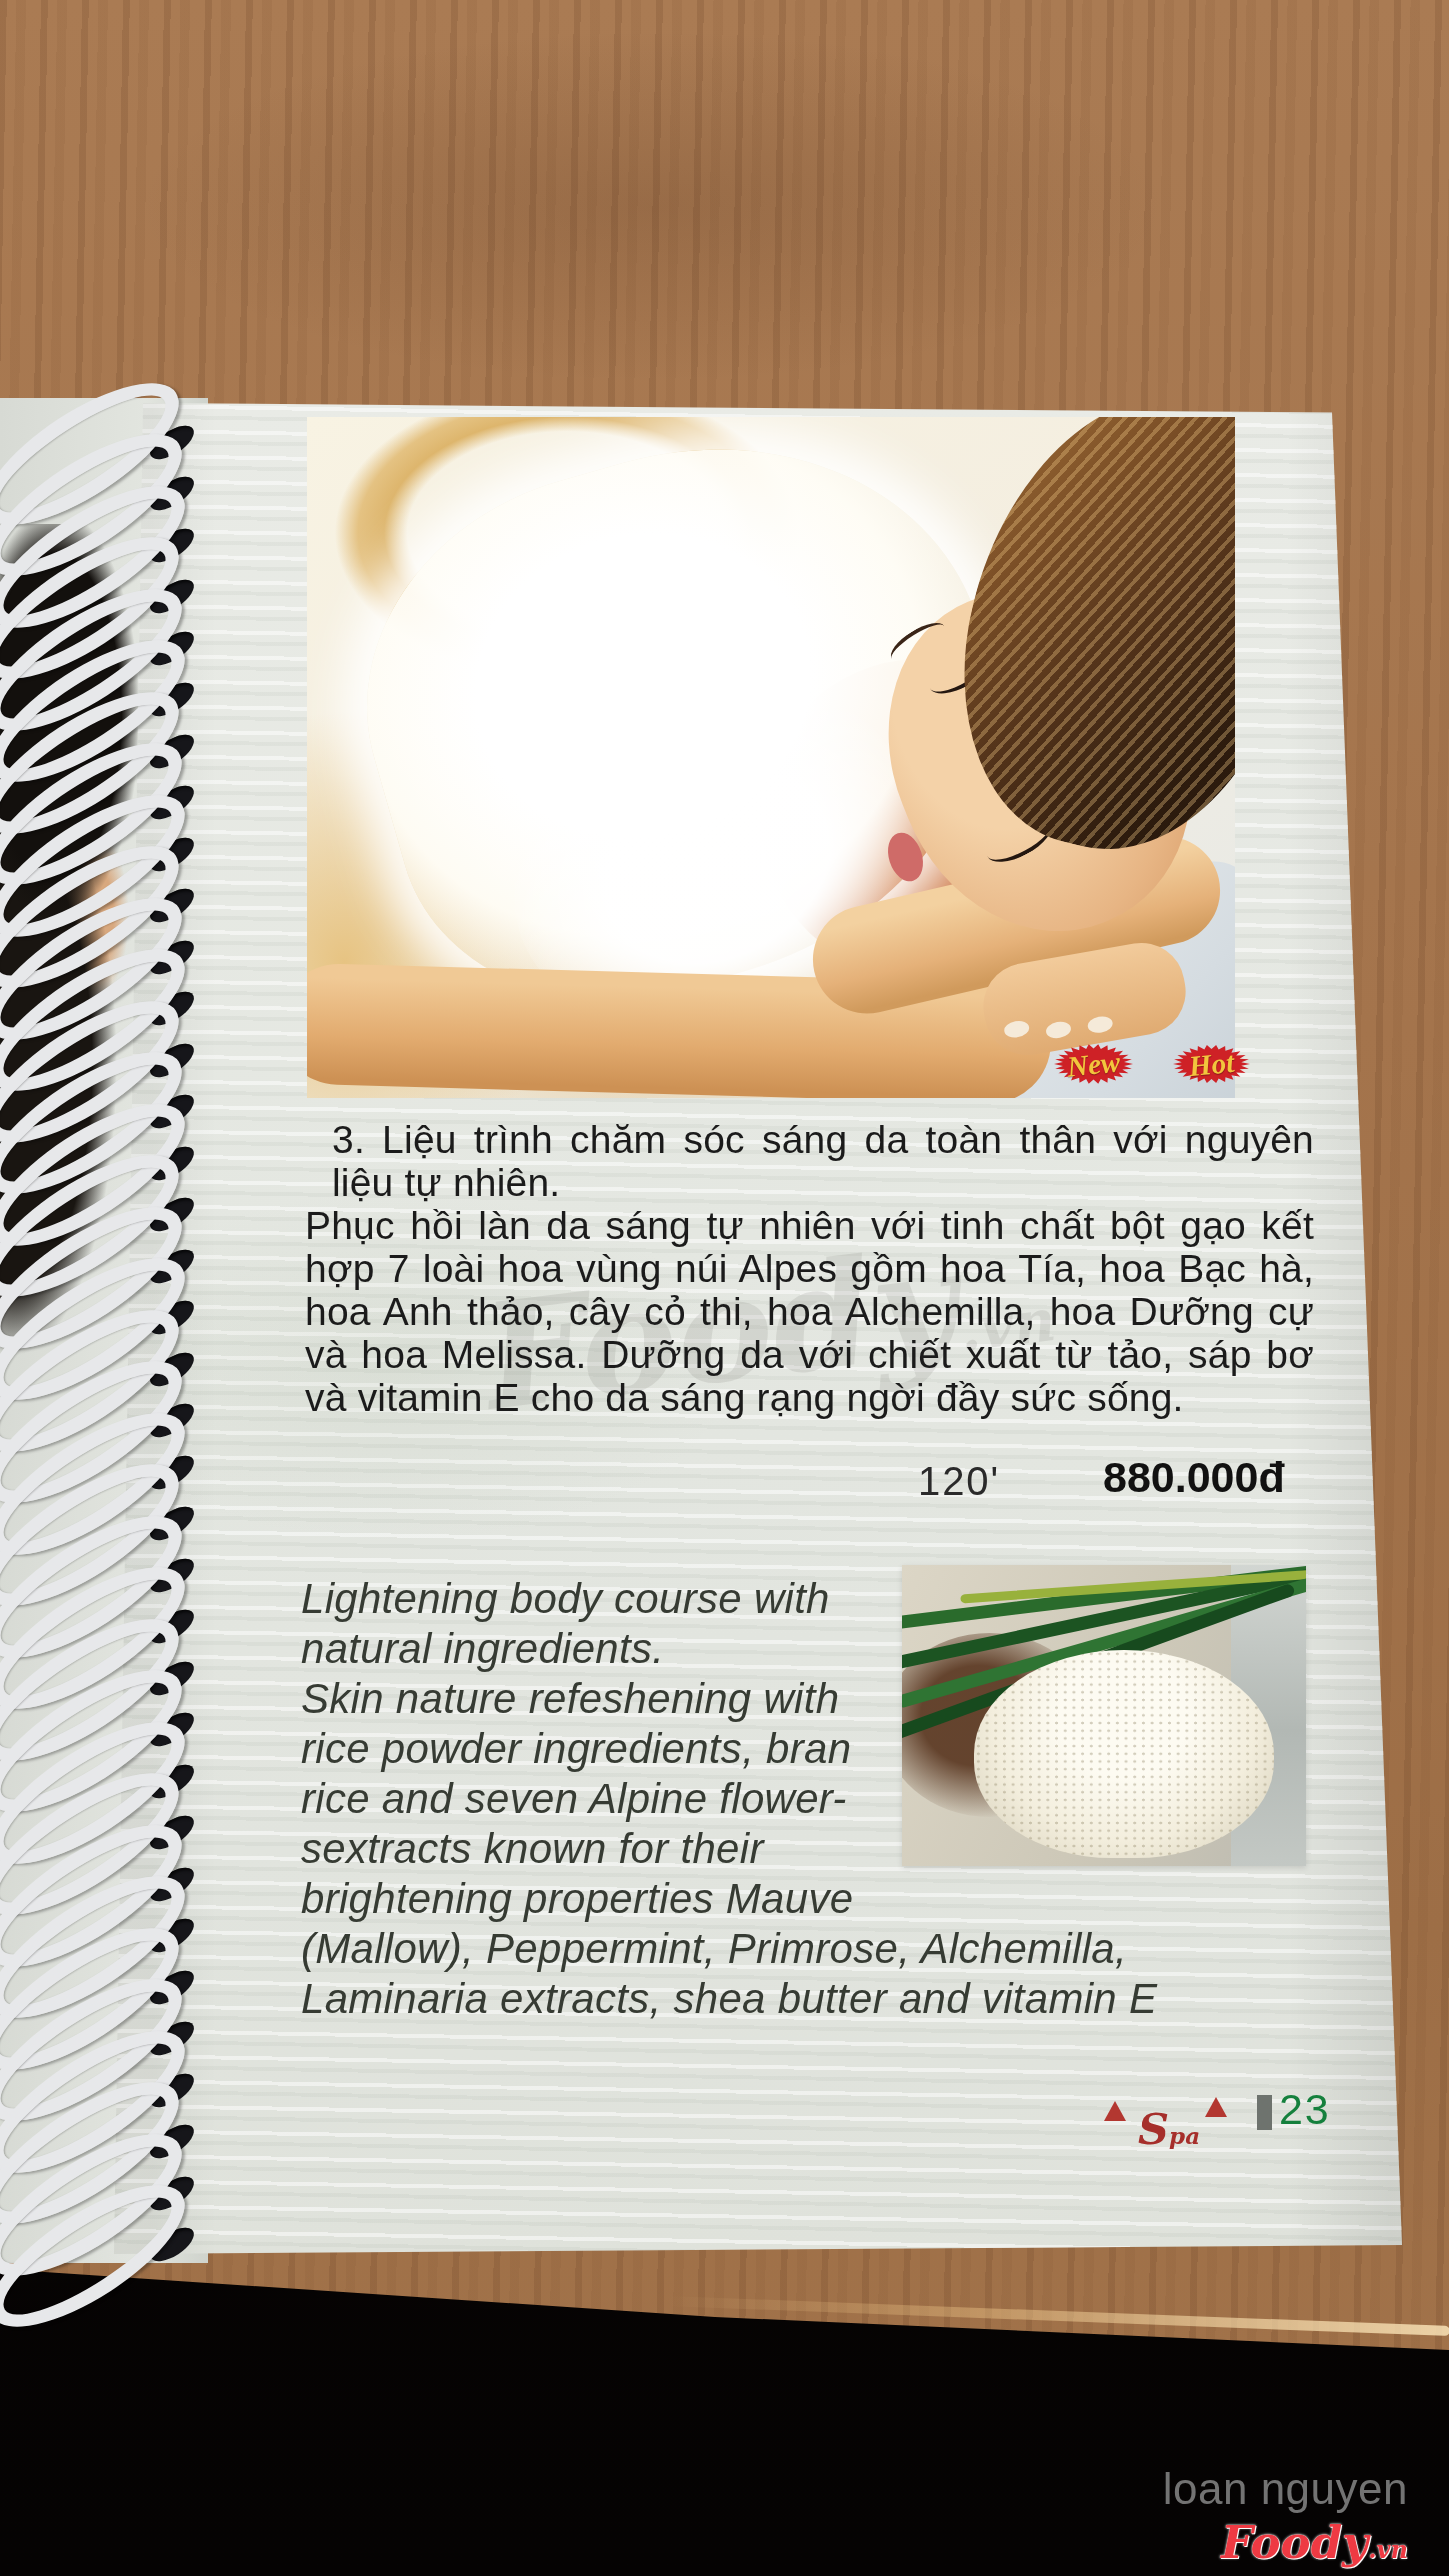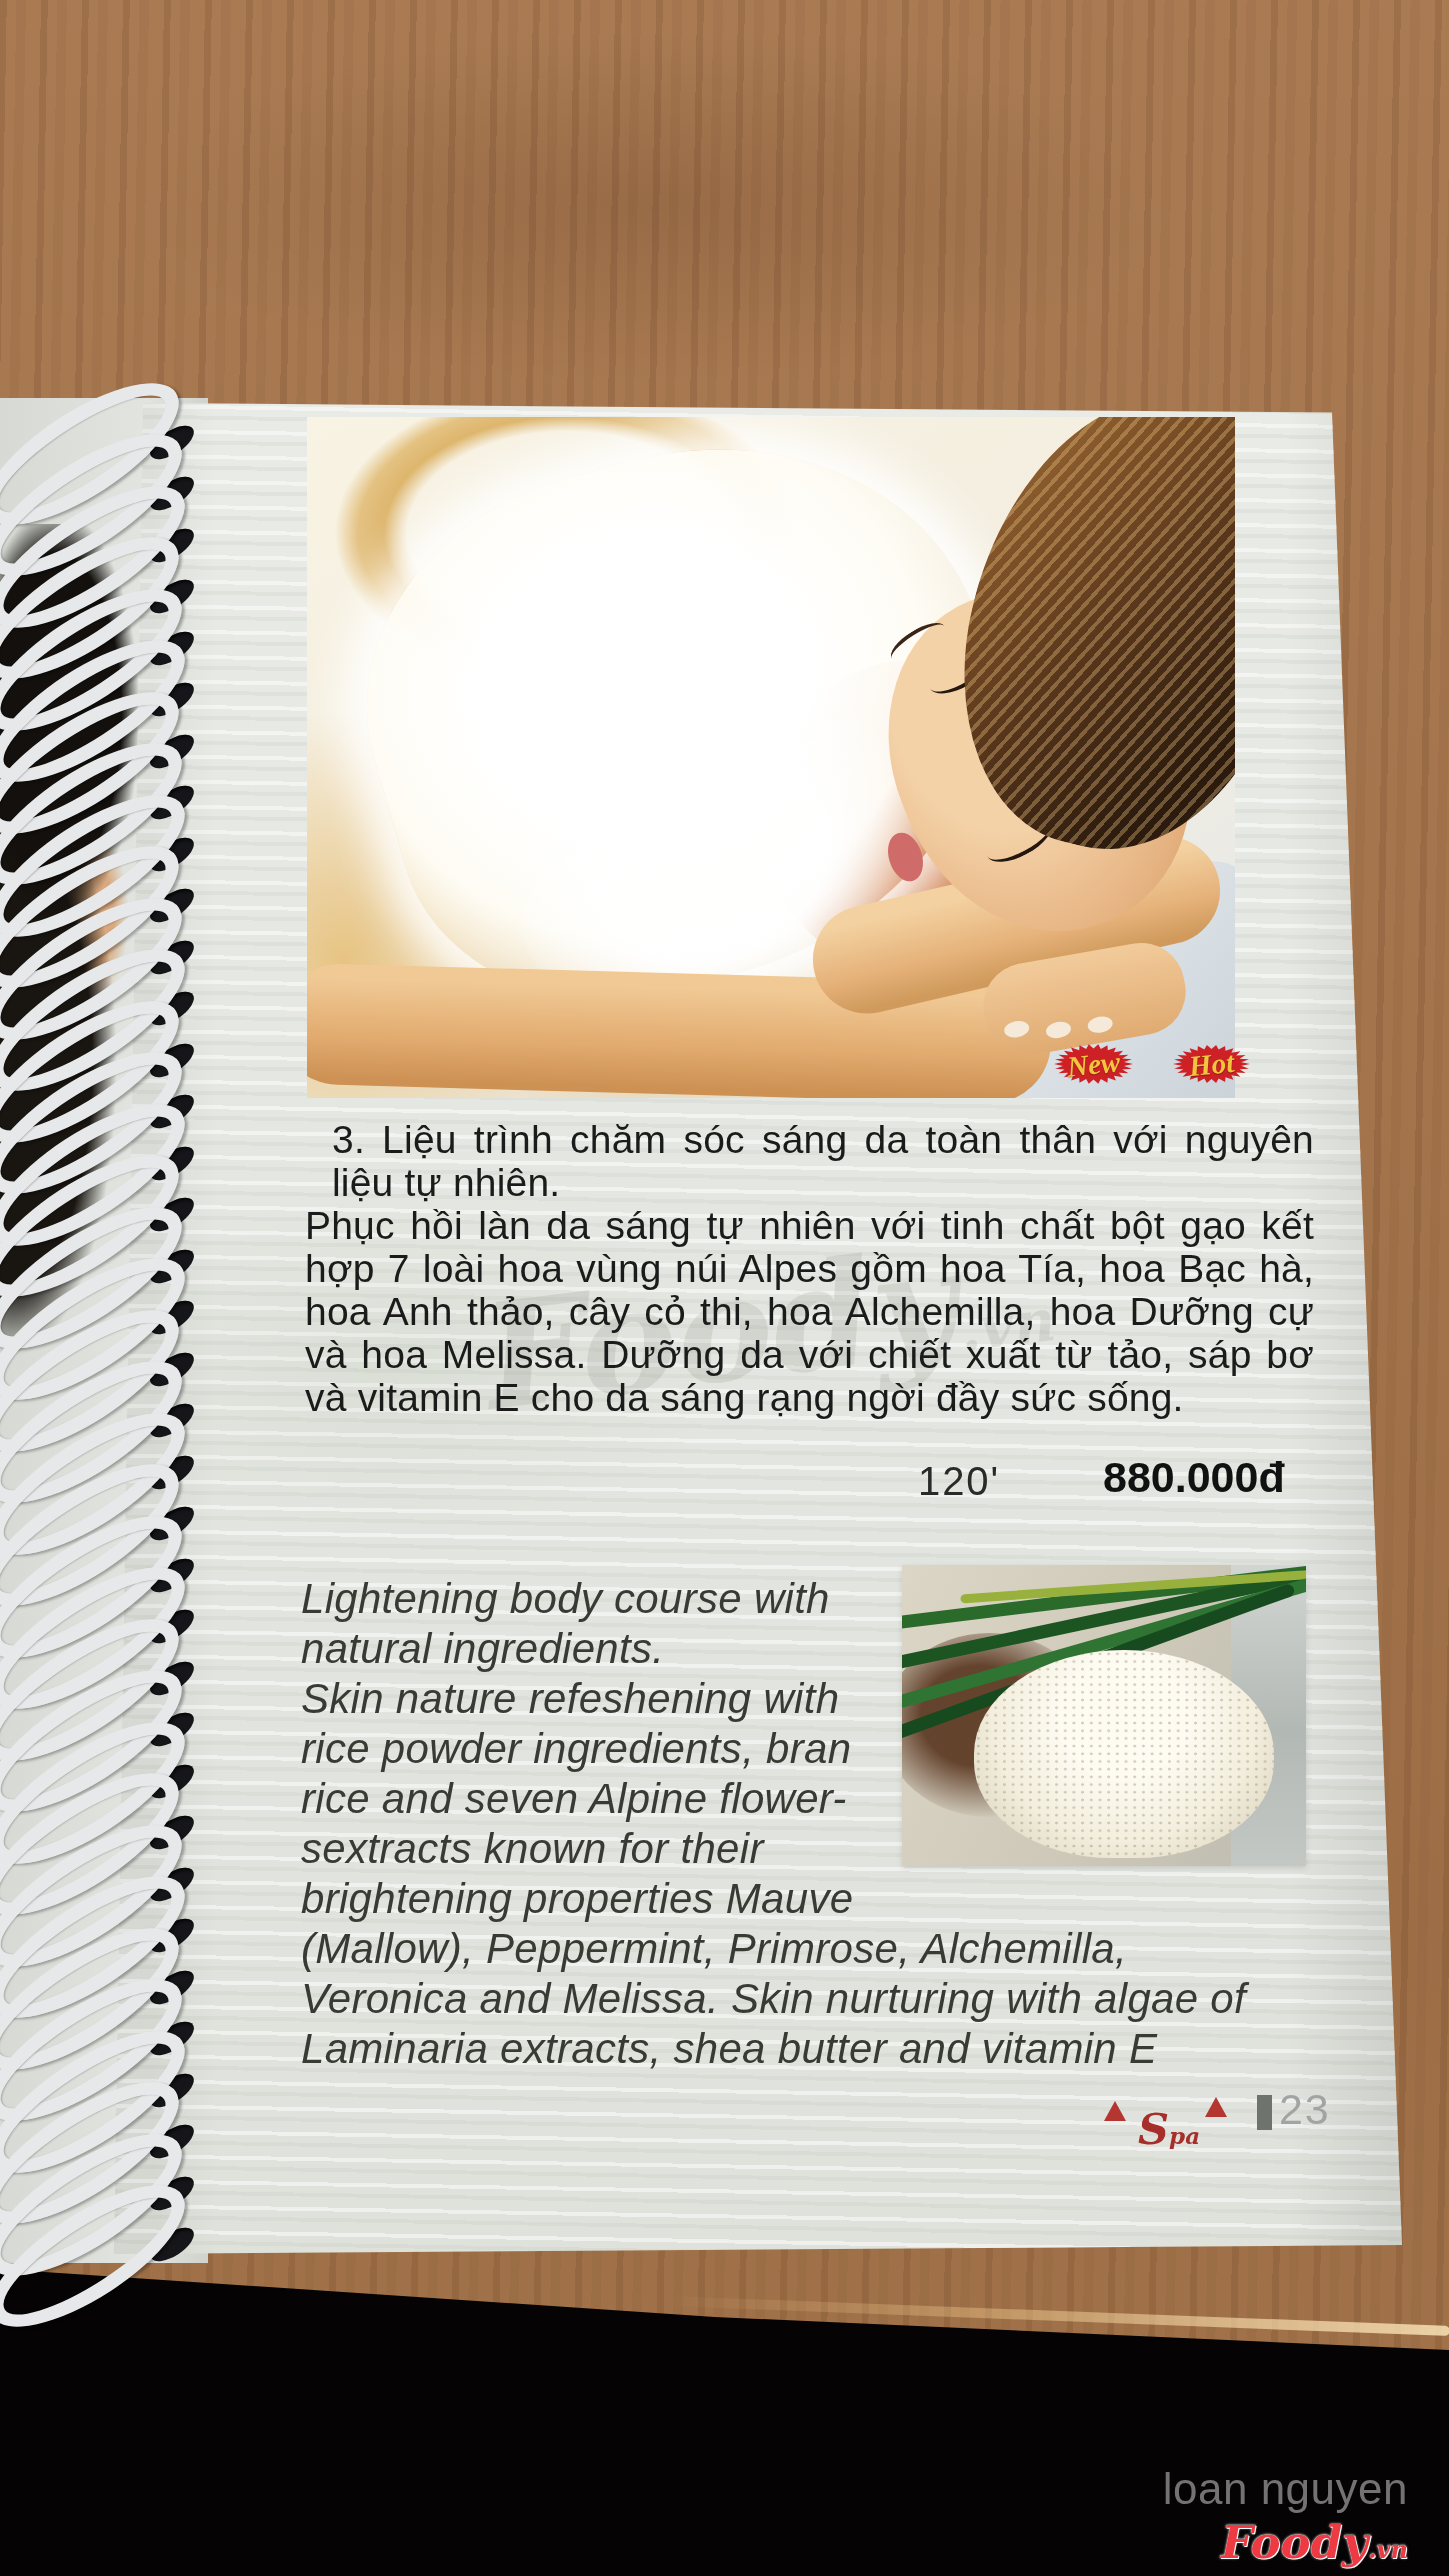--- a/index.html
+++ b/index.html
@@ -132,21 +132,21 @@
     background-size:8.7px 7.7px;}
 
   
   .tri{position:absolute;width:0;height:0;border-left:11.6px solid transparent;
     border-right:11.6px solid transparent;border-bottom:20px solid #b33730;}
   .spa-logo{position:absolute;left:1138px;top:2104px;color:#a62f2b;
     font-family:"DejaVu Serif",serif;font-style:italic;}
   .spa-logo .s{font-size:43px;font-weight:700;}
   .spa-logo .pa{font-size:23px;font-weight:700;}
   .pg-bar{position:absolute;left:1257px;top:2095px;width:14.5px;height:35px;background:#6e736e;}
-  .pg-num{position:absolute;left:1279px;top:2085px;font-size:43px;color:#a3a3a3;letter-spacing:1.9px;}
+  .pg-num{position:absolute;left:1279px;top:2085px;font-size:43px;color:#15803d;letter-spacing:1.9px;}
 
   
   .credit{position:absolute;right:41px;top:2464px;text-align:right;}
   .credit-name{font-size:44px;color:#737373;letter-spacing:0.5px;}
   .credit-brand{margin-top:1.9px;font:700 italic 45px "DejaVu Serif",serif;color:#ee3a43;
     text-shadow:0 0 2.9px #fff,0 0 1px #fff,1px 1px 0 #fff;}
   .credit-brand .vn{font-size:24px;}
 </style>
 </head>
 <body>
@@ -215,21 +215,20 @@
     <div class="en-narrow">
       <div>Lightening body course with</div>
       <div>natural ingredients.</div>
       <div>Skin nature refeshening with</div>
       <div>rice powder ingredients, bran</div>
       <div>rice and seven Alpine flower-</div>
       <div>sextracts known for their</div>
     </div>
     <div>brightening properties Mauve</div>
     <div>(Mallow), Peppermint, Primrose, Alchemilla,</div>
-    <div>Veronica and Melissa. Skin nurturing with algae of</div>
     <div>Laminaria extracts, shea butter and vitamin E</div>
   </div>
 
   <div class="rice-photo">
     <div class="rp-strip"></div>
     <div class="rp-seeds"></div>
     <div class="rp-stalk" style="top:25px;transform:rotate(-7deg);background:#2a6b2c"></div>
     <div class="rp-stalk" style="top:46px;transform:rotate(-12deg);background:#1c5422"></div>
     <div class="rp-stalk" style="top:13.5px;left:58px;transform:rotate(-4deg);background:#98b13c;height:8.7px"></div>
     <div class="rp-stalk" style="top:70px;transform:rotate(-16deg);background:#2f7433"></div>

